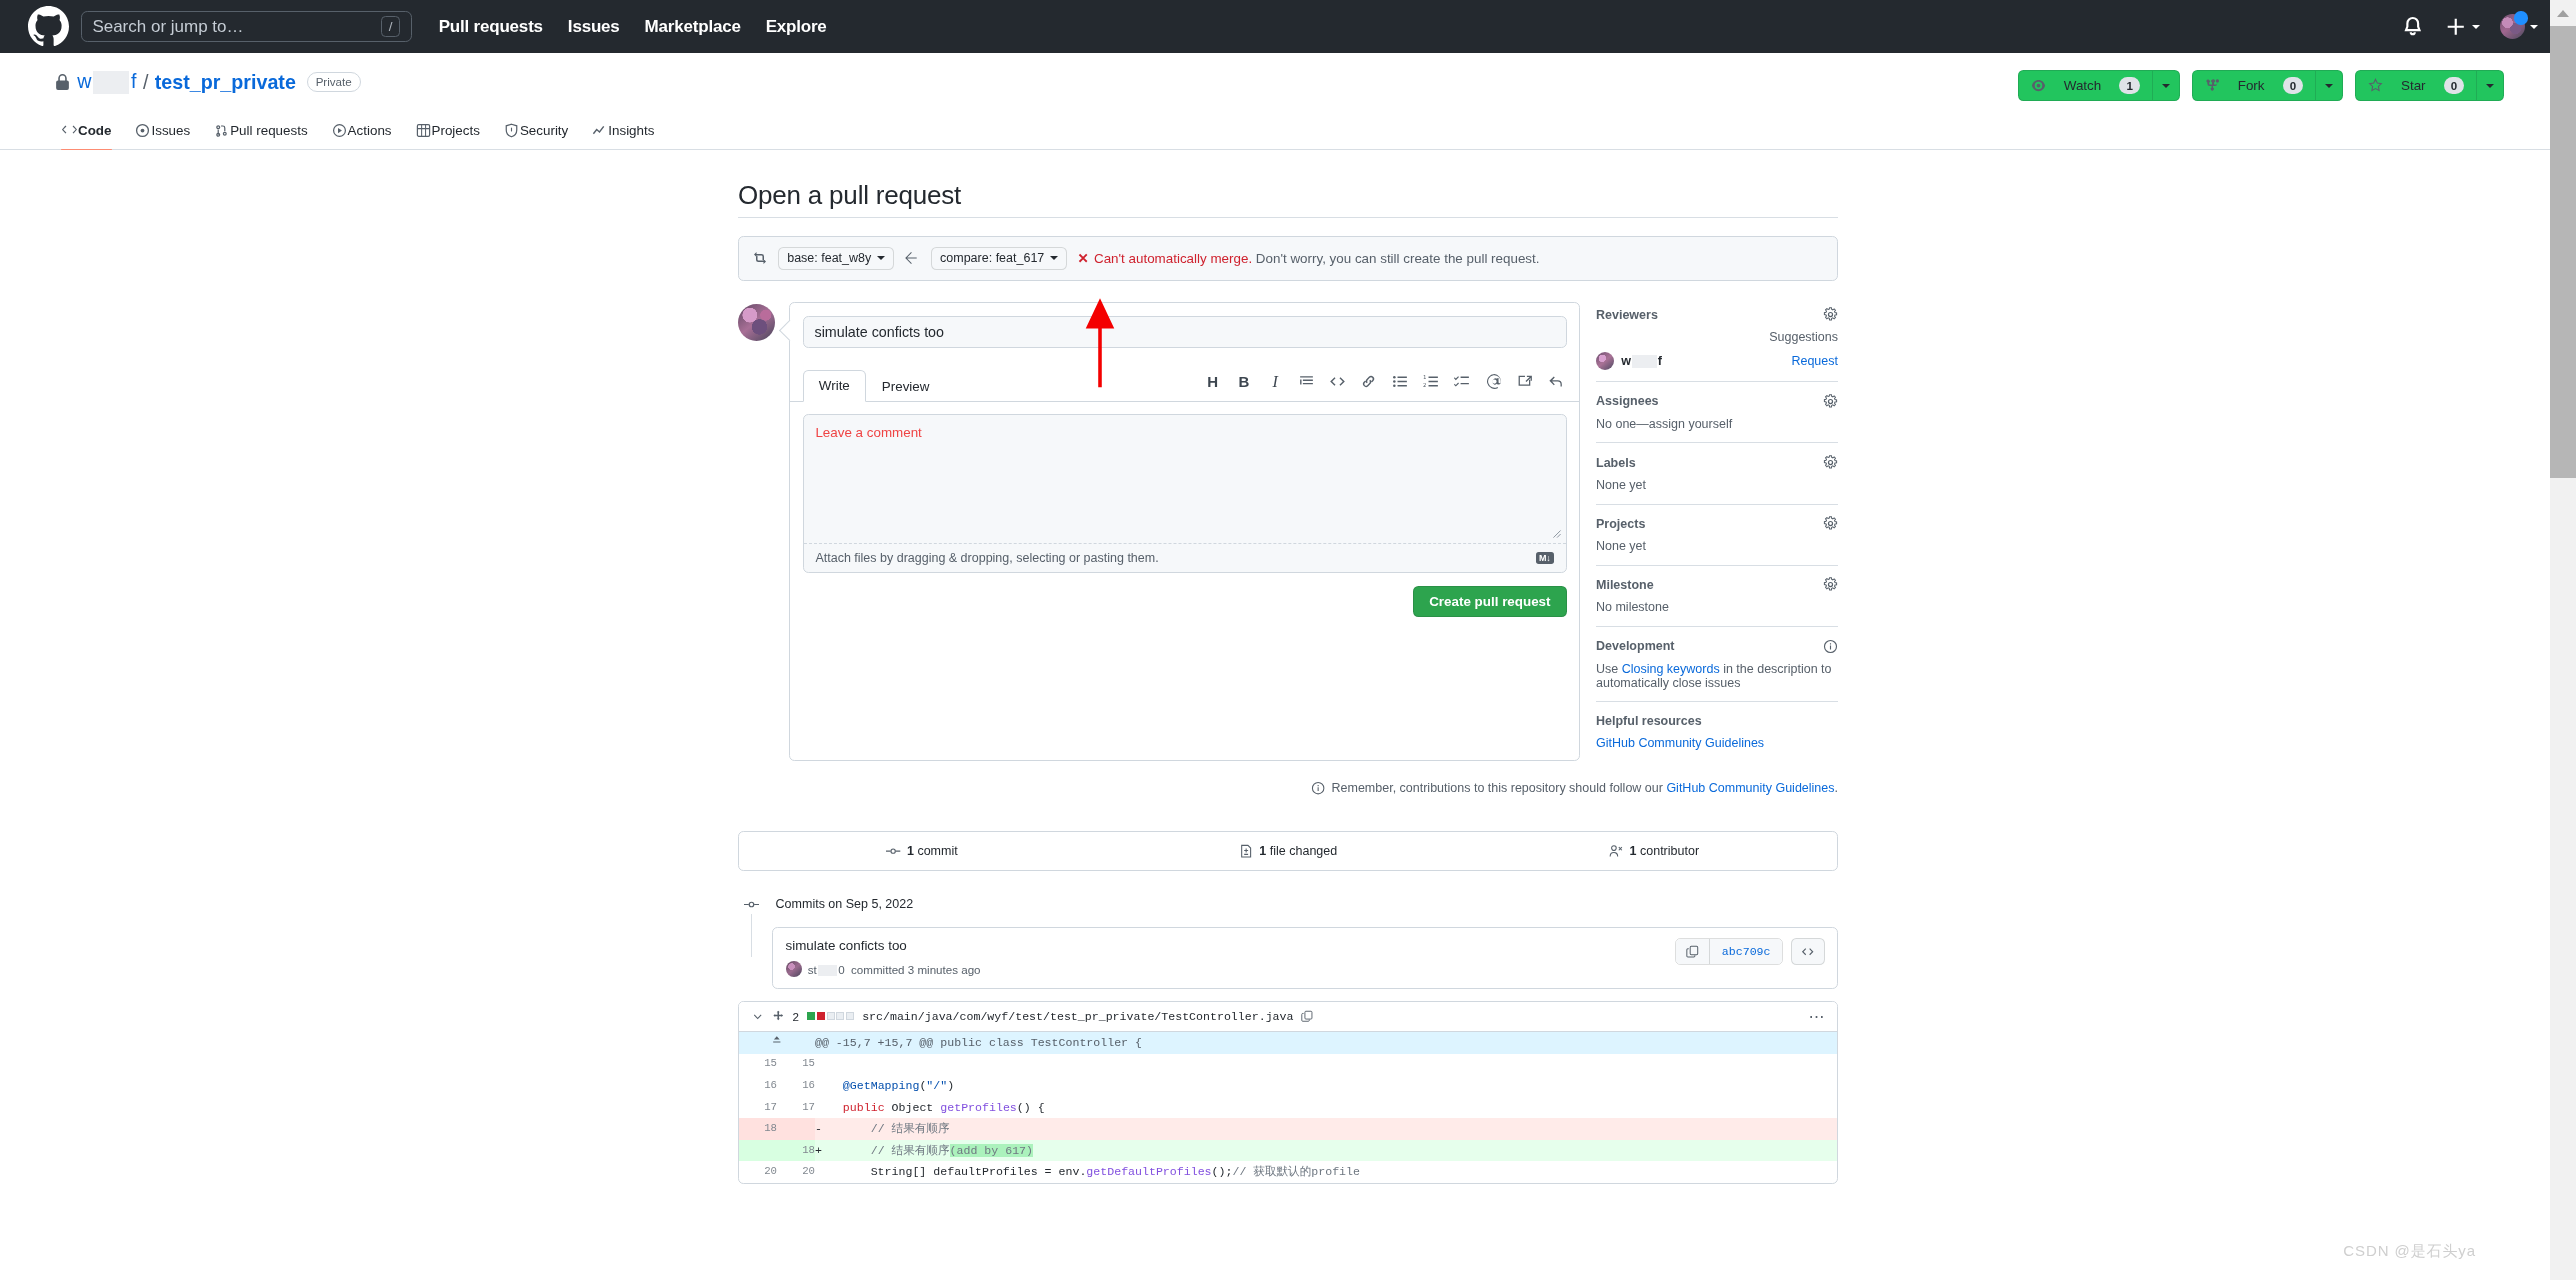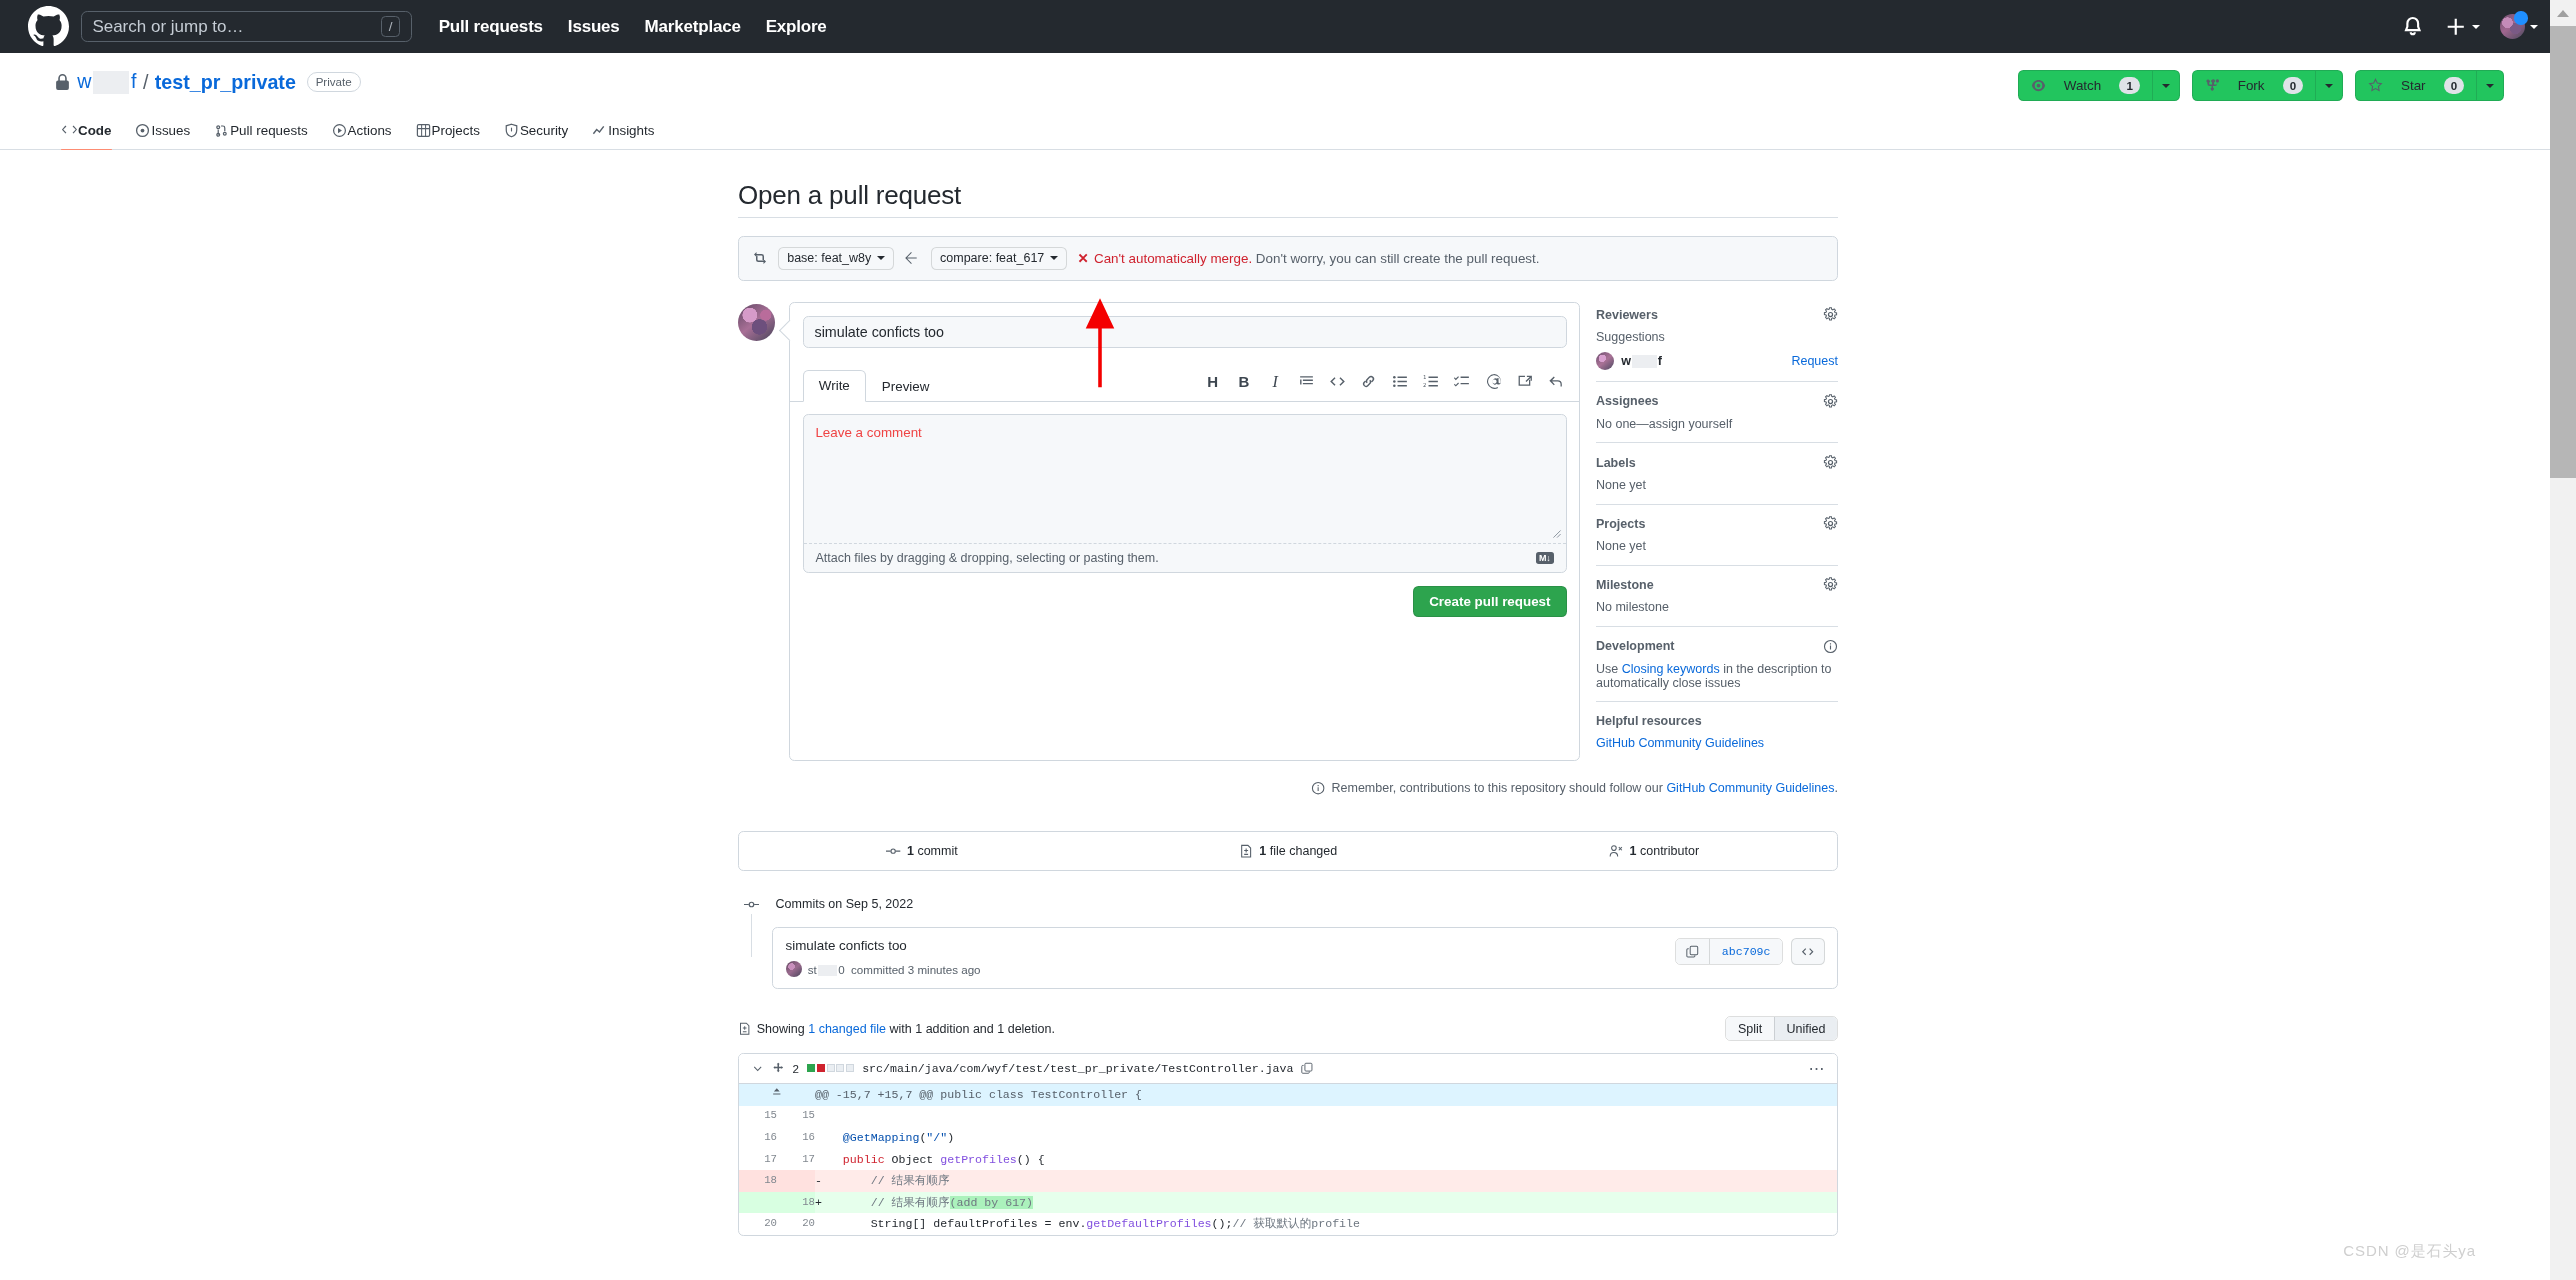--- a/index.html
+++ b/index.html
@@ -171,21 +171,21 @@
   .note svg { width:14.3px;height:14.3px; fill:#57606a;}
 
   
   .sidebar { width:242px; flex:none; padding-top:1.8px;}
   .sb-sec { padding: 11.6px 0 11.6px; border-bottom:0.9px solid #d8dee4; }
   .sb-sec:first-child { padding-top:3.6px;}
   .sb-sec:last-child { border-bottom:none;}
   .sb-head { display:flex; align-items:center; font-size:12.5px; font-weight:600; color:#57606a; }
   .sb-head .gear { margin-left:auto; }
   .sb-head .gear svg { width:15px;height:15px; fill:#57606a; display:block;}
-  .sb-sub { font-size:12.5px; color:#57606a; margin-top:8px;}
+  .sb-sub { font-size:12.5px; color:#57606a; margin-top:8px;text-align:right;}
   .sb-muted { font-size:12.5px; color:#57606a; margin-top:8px; }
   .sb-muted a { color:#0969da; text-decoration:none;}
   .sb-row { display:flex; align-items:center; margin-top:7.2px; gap:7.2px;}
   .sb-row .av {
     width:18px;height:18px;border-radius:50%; flex:none;
     background: radial-gradient(circle at 35% 35%, #d8a0cf 0 22%, transparent 23%),
                 linear-gradient(140deg,#6d5070 0%, #a97296 50%, #4a4860 100%);
   }
   .sb-row .nm { font-size:12.5px; color:#24292f; font-weight:600; position:relative;}
   .sb-row .req { margin-left:auto; font-size:12.5px; color:#0969da;}
@@ -723,31 +723,20 @@
         </div>
         <button class="code-btn">
           <svg viewBox="0 0 16 16">
               <path d="M5.2 3.9 1.1 8l4.1 4.1.95-.95L3.05 8l3.1-3.15Zm5.6 0-.95.95L12.95 8l-3.1 3.15.95.95L14.9 8Z"></path>
             </svg>
         </button>
       </div>
     </div>
   </div>
 
-  <div class="diff-sum">
-    <svg class="fi" viewBox="0 0 16 16">
-        <path d="M3 1.5h7l3 3v10H3Z" fill="none" stroke="#57606a" stroke-width="1.2"></path>
-        <path d="M7.4 5h1.2v1.6h1.6v1.2H8.6V9.4H7.4V7.8H5.8V6.6h1.6Zm-1.6 6h4.4v1.2H5.8Z"></path>
-      </svg>
-    <span><span>Showing </span><a>1 changed file</a><span> with 1 addition and 1 deletion.</span></span>
-    <div class="seg">
-      <div>Split</div>
-      <div>Unified</div>
-    </div>
-  </div>
 
   <div class="diff-box">
     <div class="diff-head">
       <span class="chev">
         <svg viewBox="0 0 16 16">
             <path d="M8 11 3.4 6.4l.9-.9L8 9.2l3.7-3.7.9.9Z"></path>
           </svg>
       </span>
       <span class="mv">
         <svg viewBox="0 0 16 16">

